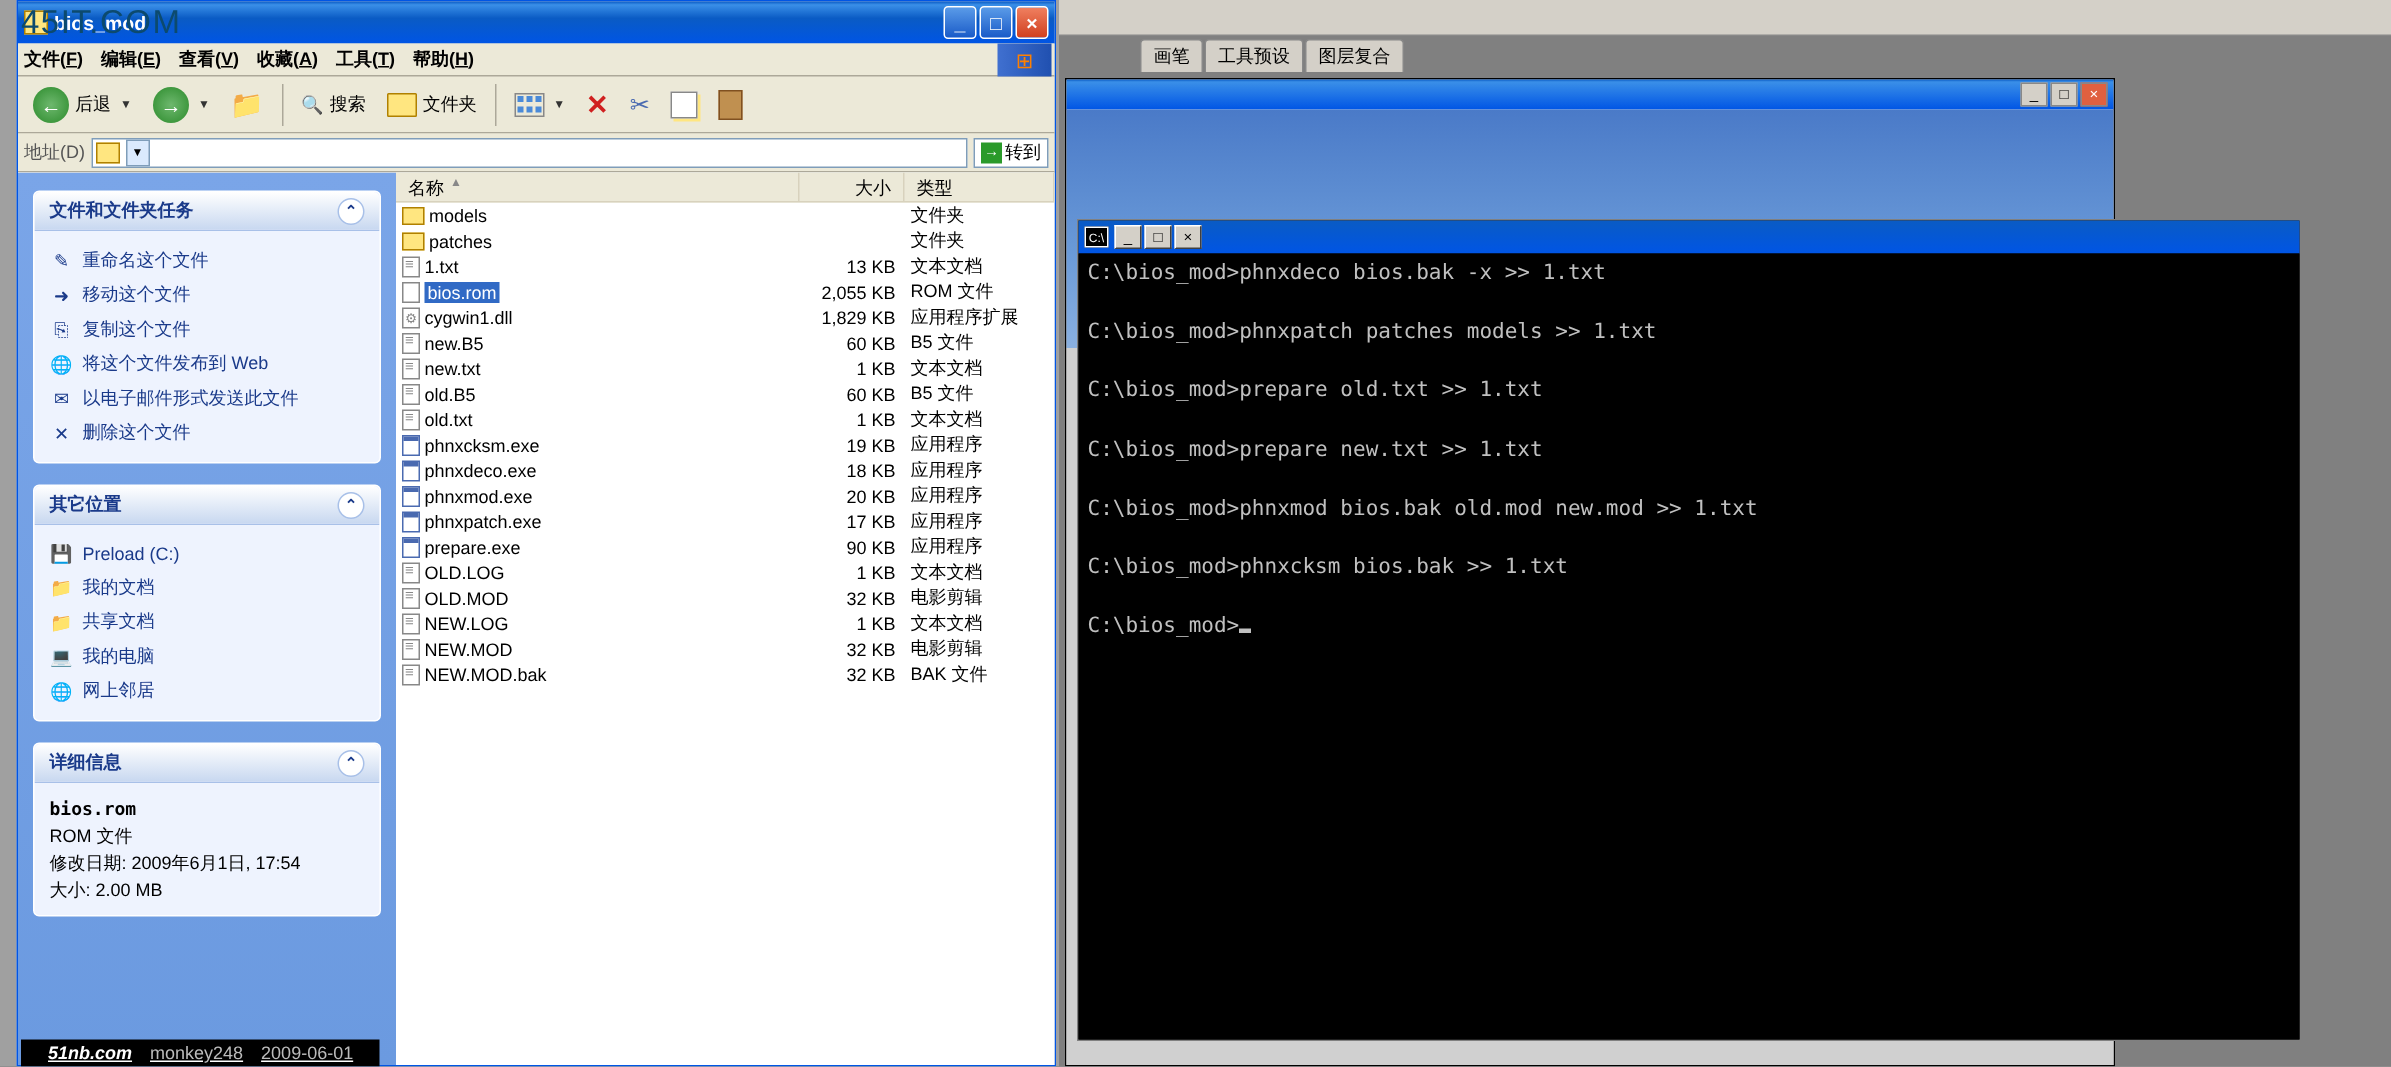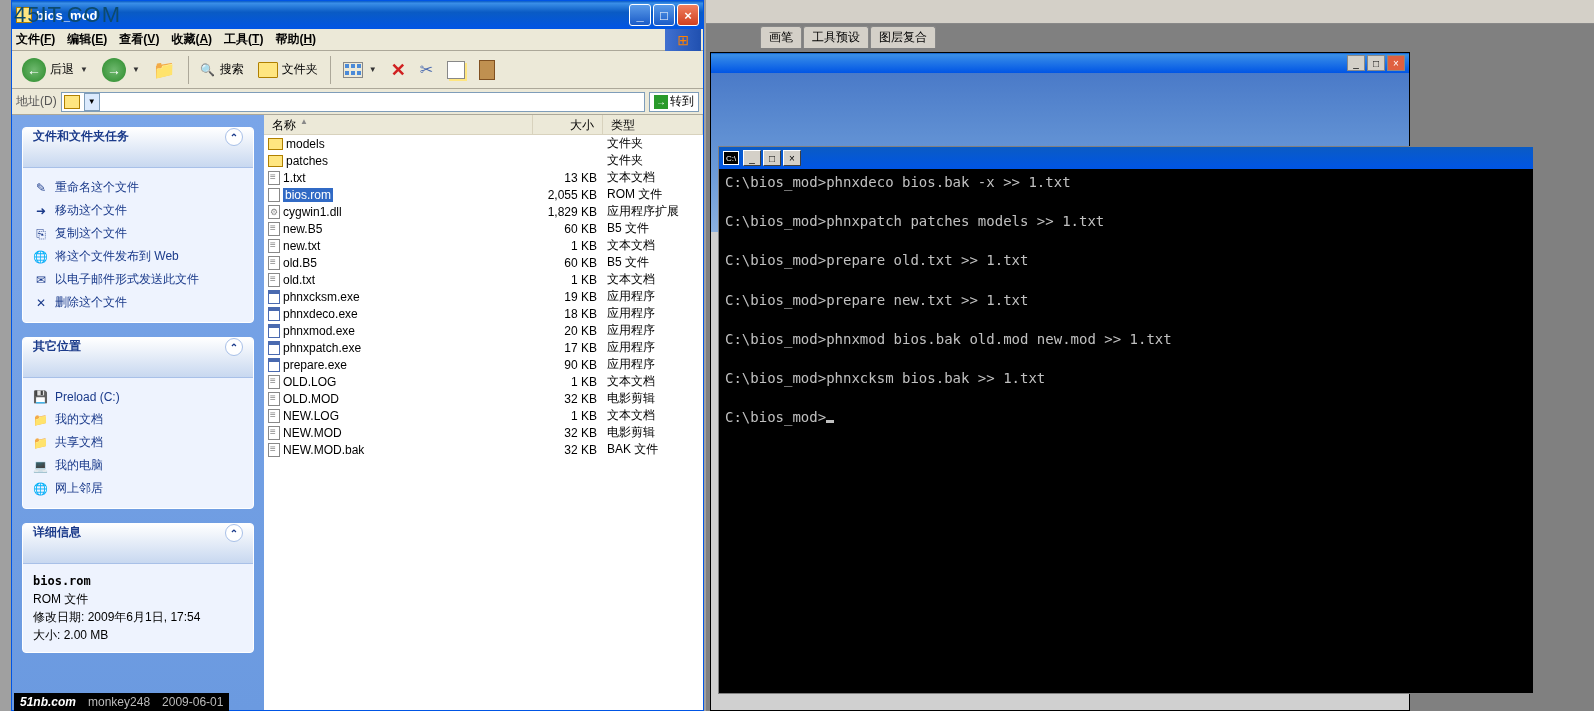--- a/index.html
+++ b/index.html
@@ -41,21 +41,21 @@
 .addressbar .lbl{color:#555;}
 .addr-input{flex:1; height:20px; background:#fff; border:1px solid #7f9db9; display:flex; align-items:center; padding:0 2px; gap:4px;}
 .addr-input .fold-ic{width:16px;height:14px;background:#ffe680;border:1px solid #b08000;}
 .addr-input .drop-btn{width:16px;height:18px;background:#dbeafd;border:1px solid #7f9db9;display:flex;align-items:center;justify-content:center;font-size:8px;}
 .go-btn{height:20px;padding:0 4px;background:#fff;border:1px solid #7f9db9;display:flex;align-items:center;gap:2px;}
 .go-btn .ar{width:14px;height:14px;background:#2a9a2a;color:#fff;display:flex;align-items:center;justify-content:center;font-size:10px;}
 
 .body-row{flex:1;display:flex;background:#fff;overflow:hidden;}
 .sidebar{width:252px;background:linear-gradient(#7aa5e8,#6b9ae0);padding:12px 10px;overflow-y:auto;}
 .panel{background:#eef3fe;border-radius:4px;margin-bottom:14px;border:1px solid #fff;}
-.panel-hd{height:40px;background:linear-gradient(#fff,#c8d8f0);display:flex;justify-content:space-between;padding:0 10px;color:#1a3a8a;font-weight:bold;border-radius:4px 4px 0 0;border-bottom:1px solid #a8c0e8;}
+.panel-hd{height:26px;background:linear-gradient(#fff,#c8d8f0);display:flex;align-items:center;justify-content:space-between;padding:0 10px;color:#1a3a8a;font-weight:bold;border-radius:4px 4px 0 0;border-bottom:1px solid #a8c0e8;}
 .panel-hd .chev{width:18px;height:18px;border:1px solid #a8c0e8;border-radius:50%;background:#fff;display:flex;align-items:center;justify-content:center;font-size:10px;color:#1a3a8a;}
 .panel-body{padding:8px 10px;}
 .panel-item{display:flex;align-items:center;gap:6px;color:#1a3a8a;padding:3px 0;cursor:pointer;}
 .task-ic{width:16px;height:16px;display:flex;align-items:center;justify-content:center;font-size:12px;}
 .detail-body{padding:8px 10px;color:#000;line-height:1.5;}
 .detail-body .fname{font-weight:bold;font-family:"SimSun",monospace;}
 
 .filelist{flex:1;display:flex;flex-direction:column;}
 .col-headers{height:20px;background:#ece9d8;border-bottom:1px solid #d8d2bd;display:flex;}
 .col-h{border-right:1px solid #d8d2bd;padding:2px 8px;display:flex;align-items:flex-start;gap:4px;}
@@ -71,21 +71,21 @@
 .ic-folder{background:#ffe680;border:1px solid #b08000;width:15px;height:12px;}
 .ic-txt{background:#fff;border:1px solid #888;width:12px;height:14px;position:relative;}
 .ic-txt::after{content:"≡";position:absolute;left:1px;top:-1px;font-size:10px;color:#888;}
 .ic-rom{background:#fff;border:1px solid #888;width:12px;height:14px;}
 .ic-dll{background:#fff;border:1px solid #888;width:12px;height:14px;}
 .ic-dll::after{content:"⚙";font-size:9px;color:#888;}
 .ic-exe{background:#fff;border:1px solid #4a6ab0;width:12px;height:14px;position:relative;}
 .ic-exe::before{content:"";position:absolute;top:0;left:0;right:0;height:3px;background:#4a6ab0;}
 
 .watermark{position:absolute;left:14px;top:2px;font-family:Liberation Sans, sans-serif;font-size:22px;color:#0c4a6e;letter-spacing:1px;pointer-events:none;}
-.footer-wm{position:absolute;left:14px;bottom:0;height:18px;display:flex;align-items:center;gap:8px;background:#000;color:#fff;font-size:11px;padding:0 6px;}
+.footer-wm{position:absolute;left:14px;bottom:0;height:18px;display:flex;align-items:center;gap:8px;background:#000;color:#fff;font-size:11px;padding:0 18px;text-decoration:underline;}
 .footer-wm .b{font-weight:bold;font-style:italic;}
 .footer-wm2{color:#bbb;margin-left:4px;}
 
 
 .ps-wrap{position:absolute;left:706px;top:0;right:0;bottom:0;background:#808080;}
 .ps-menubar{position:absolute;left:0;top:0;right:0;height:24px;background:#d4d0c8;border-bottom:1px solid #888;}
 .ps-tabs{position:absolute;left:760px;top:26px;display:flex;}
 .ps-tab{background:#d4d0c8;border:1px solid #888;border-bottom:none;padding:2px 8px;font-size:12px;margin-right:1px;border-radius:3px 3px 0 0;}
 .ps-doc{position:absolute;left:710px;top:52px;width:700px;height:659px;background:#fff;border:1px solid #000;}
 .ps-doc-title{height:20px;background:linear-gradient(#0a5bc4,#3a8fe8 8%,#0055e5);display:flex;align-items:center;justify-content:flex-end;padding:0 4px;gap:2px;}

